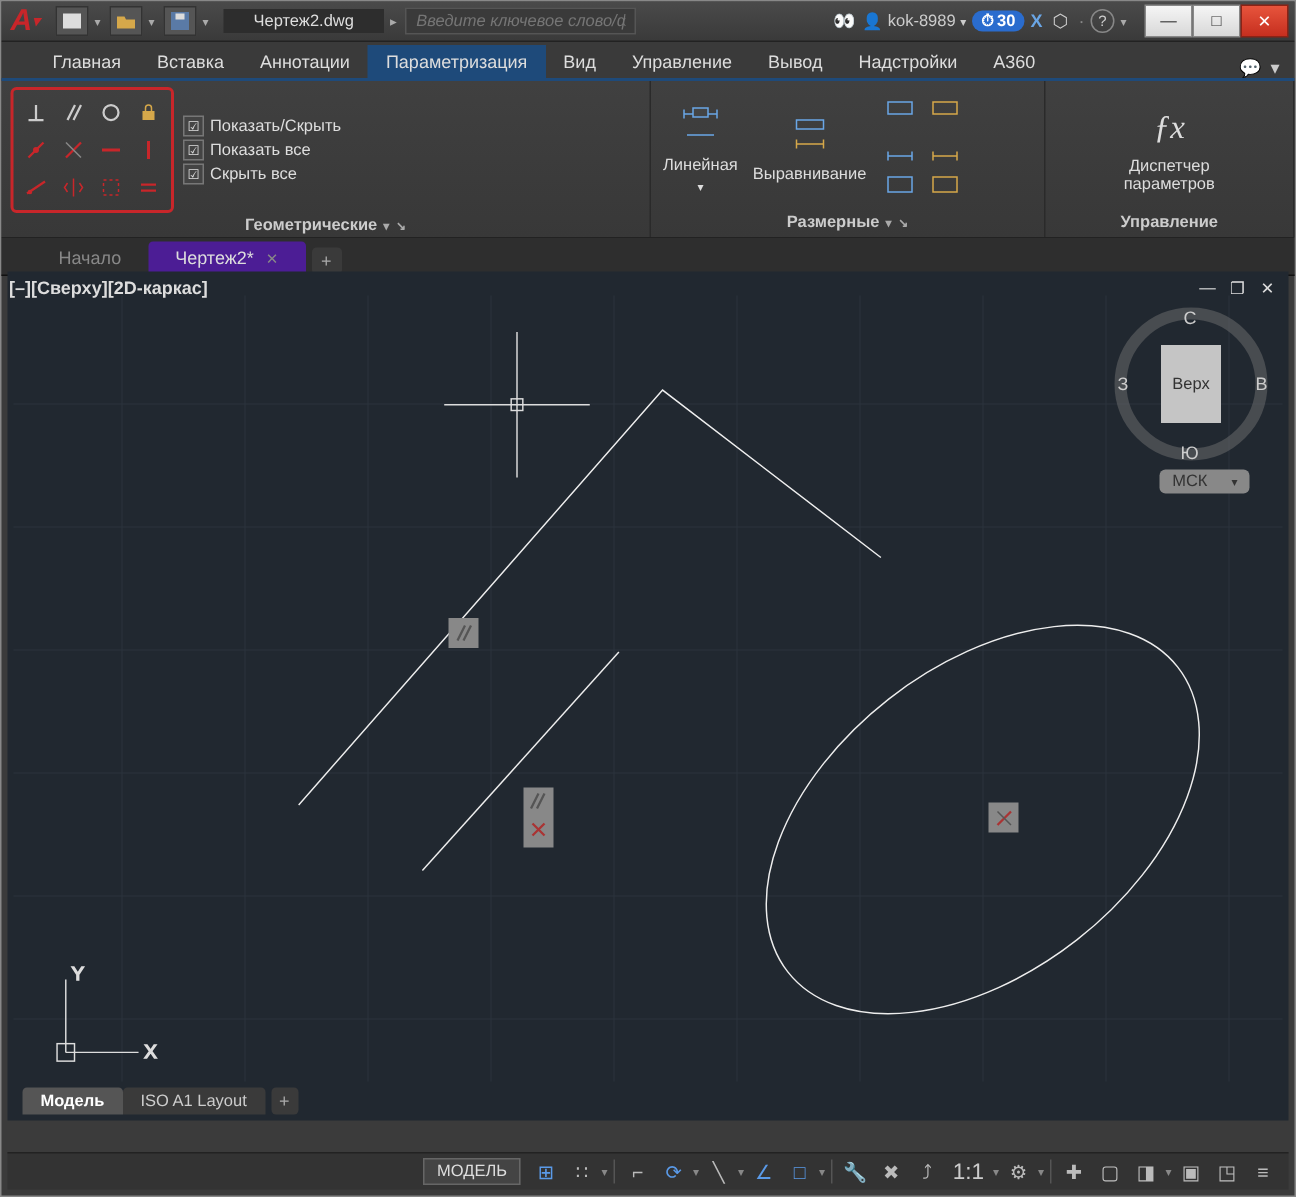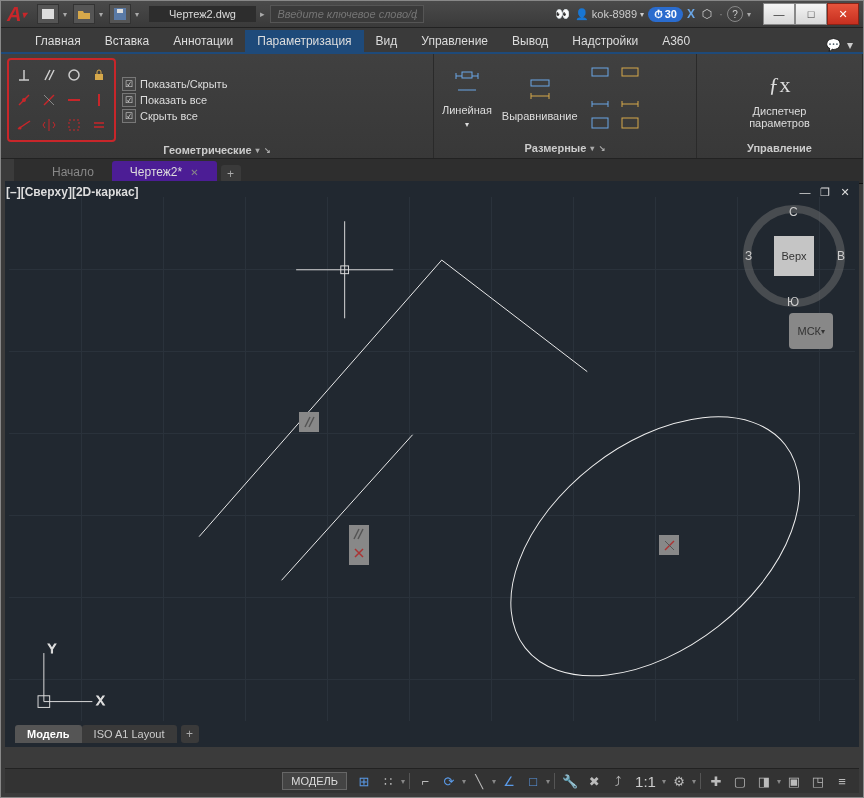--- a/index.html
+++ b/index.html
@@ -35,38 +35,38 @@
 .big-icon{width:32px;height:32px;display:flex;align-items:center;justify-content:center;font-size:22px;}
 .geom-grid{display:grid;grid-template-columns:repeat(4,22px);grid-template-rows:repeat(3,22px);gap:3px;border:2px solid #c8262a;border-radius:4px;padding:4px;}
 .geom-cell{width:22px;height:22px;display:flex;align-items:center;justify-content:center;color:#ccc;}
 .chk-list{display:flex;flex-direction:column;gap:2px;}
 .chk-row{display:flex;align-items:center;gap:4px;color:#ddd;font-size:11px;cursor:pointer;}
 .chk-box{width:12px;height:12px;border:1px solid #777;background:#444;display:flex;align-items:center;justify-content:center;font-size:9px;color:#ddd;}
 .icon-svg{width:30px;height:30px;}
 .small-grid{display:grid;grid-template-columns:28px 28px;grid-template-rows:22px 22px 22px;gap:2px;}
 .small-cell{display:flex;align-items:center;justify-content:center;color:#ccc;}
 
-.doc-tabs{height:24px;background:#2e2e2e;display:flex;align-items:flex-end;padding-left:20px;border-bottom:1px solid #111;margin-left:13px;}
+.doc-tabs{height:24px;background:#2e2e2e;display:flex;align-items:flex-end;padding-left:20px;border-bottom:1px solid #111;}
 .doc-tab{padding:4px 18px;color:#888;font-size:12px;border-top-left-radius:3px;border-top-right-radius:3px;}
 .doc-tab.active{background:#4c1d95;color:#ddd;}
 .doc-tab .x{color:#888;margin-left:8px;font-size:10px;}
 .doc-plus{width:20px;height:18px;background:#3a3a3a;color:#aaa;display:flex;align-items:center;justify-content:center;margin-left:4px;border-radius:3px;cursor:pointer;}
 
 .canvas-wrap{position:absolute;top:180px;left:4px;right:4px;bottom:50px;background:#212830;}
 .vp-label{position:absolute;top:4px;left:1px;color:#ddd;font-size:12px;font-weight:bold;}
 .vp-btns{position:absolute;top:4px;right:6px;display:flex;gap:4px;}
 .vp-btn{width:16px;height:14px;color:#ddd;font-size:11px;display:flex;align-items:center;justify-content:center;cursor:pointer;}
 .grid-bg{position:absolute;inset:16px 4px 26px 4px;background-image:linear-gradient(#2a323b 1px,transparent 1px),linear-gradient(90deg,#2a323b 1px,transparent 1px);background-size:82px 82px;background-position:-10px -10px;}
 .drawing{position:absolute;inset:16px 4px 26px 4px;}
 .constraint-badge{position:absolute;width:20px;height:20px;background:#888;display:flex;align-items:center;justify-content:center;}
 .viewcube{position:absolute;top:30px;right:20px;width:90px;height:90px;display:flex;align-items:center;justify-content:center;}
 .vc-ring{position:absolute;width:86px;height:86px;border:8px solid rgba(120,120,120,.45);border-radius:50%;}
-.vc-face{width:40px;height:40px;background:#c5c5c5;color:#333;font-size:11px;display:flex;align-items:center;justify-content:center;z-index:1;}
+.vc-face{width:40px;height:52px;background:#c5c5c5;color:#333;font-size:11px;display:flex;align-items:center;justify-content:center;z-index:1;}
 .vc-dir{position:absolute;color:#ccc;font-size:12px;}
-.wcs-badge{position:absolute;top:132px;right:26px;background:#888;color:#333;border-radius:4px;padding:12px 8px;font-size:11px;display:flex;align-items:center;gap:0;}
+.wcs-badge{position:absolute;top:132px;right:26px;background:#888;color:#333;border-radius:4px;padding:2px 8px;font-size:11px;display:flex;align-items:center;gap:16px;}
 .layout-tabs{position:absolute;left:10px;bottom:4px;display:flex;align-items:center;gap:0;}
 .layout-tab{padding:3px 12px;color:#ccc;font-size:11px;background:#3a3a3a;border-top-left-radius:3px;border-top-right-radius:3px;cursor:pointer;}
 .layout-tab.active{background:#555;color:#fff;font-weight:bold;}
 .layout-plus{width:18px;height:18px;background:#3a3a3a;color:#aaa;display:flex;align-items:center;justify-content:center;margin-left:4px;border-radius:3px;cursor:pointer;}
 
 .status{position:absolute;left:4px;right:4px;bottom:4px;height:24px;background:#333;display:flex;align-items:center;justify-content:flex-end;gap:2px;padding:0 6px;border-top:1px solid #222;}
 .st-model{background:#444;border:1px solid #666;color:#ddd;padding:2px 8px;font-size:11px;margin-right:4px;}
 .st-btn{width:22px;height:20px;display:flex;align-items:center;justify-content:center;color:#bbb;font-size:13px;cursor:pointer;}
 .st-btn.blue{color:#5a9ae8;}
 .st-sep{width:1px;height:16px;background:#555;margin:0 2px;}
@@ -285,21 +285,21 @@
     </div>
     <div class="panel-title">
           <span>Размерные</span>
           <span class="exp">▾&nbsp;&nbsp;↘</span>
         </div>
   </div>
 
   <div class="panel" style="flex:1">
     <div class="panel-body" style="justify-content:center">
       <div class="big-btn">
-        <div class="big-icon" style="font-family:serif;color:#ddd">ƒx</div>
+        <div class="big-icon" style="font-style:italic;font-family:serif;color:#ddd">ƒx</div>
         <span style="white-space:pre-line;text-align:center">Диспетчер
 параметров</span>
       </div>
     </div>
     <div class="panel-title">
           <span>Управление</span>
         </div>
   </div>
 </div>
 

